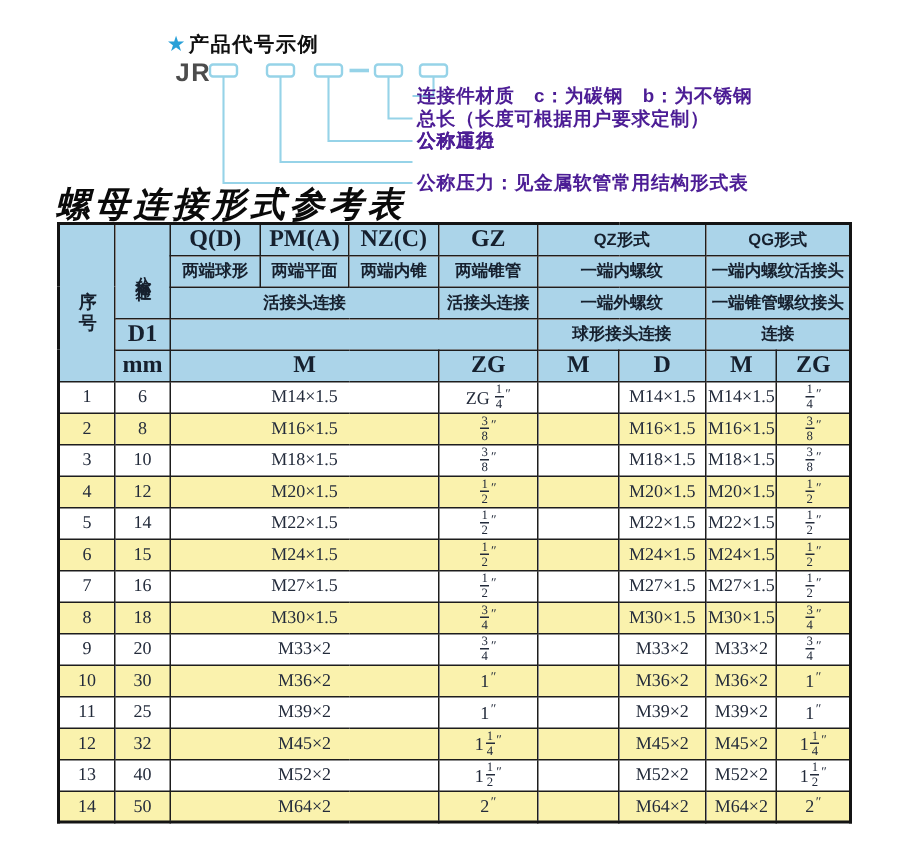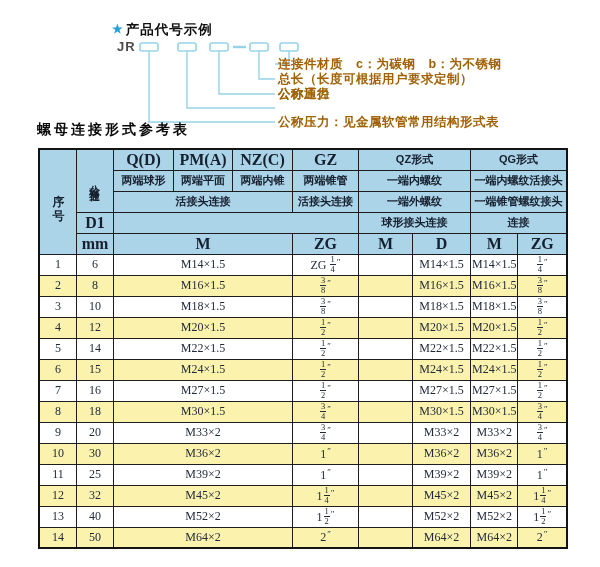--- a/index.html
+++ b/index.html
@@ -3,27 +3,27 @@
 <meta charset="utf-8">
 <style>
   * { margin:0; padding:0; box-sizing:border-box; }
   html,body { width:600px; height:567px; background:#ffffff; overflow:hidden; }
   body { font-family:"Liberation Sans", sans-serif; color:#111; position:relative; }
 
   
   .diagram { position:absolute; left:0; top:0; width:600px; height:140px; }
   .diagram-heading { position:absolute; left:112px; top:21px; font-size:13.5px; font-weight:bold; color:#101010; letter-spacing:1px; }
   .diagram-heading .star { color:var(--star-color); font-size:12px; margin-right:2px; vertical-align:1px; }
-  .code-prefix { position:absolute; left:117px; top:39px; font-size:13px; font-weight:bold; color:#4c4c4c; letter-spacing:1px; }
+  .code-prefix { position:absolute; left:117px; top:39px; font-size:17px; font-weight:bold; color:#4c4c4c; letter-spacing:1px; }
   .diagram svg { position:absolute; left:0; top:0; }
   .diagram-labels { position:absolute; left:278px; top:0; }
-  .diagram-label { position:absolute; left:0; white-space:nowrap; font-size:12.5px; font-weight:bold; color:#a16207; letter-spacing:0.5px; line-height:14px;text-align:center; }
+  .diagram-label { position:absolute; left:0; white-space:nowrap; font-size:12.5px; font-weight:bold; color:#4c1d95; letter-spacing:0.5px; line-height:14px;text-align:center; }
 
   
-  .table-title { position:absolute; left:37px; top:121px; font-family:"Liberation Serif", serif; font-size:14px; font-weight:bold; color:#0a0a0a; letter-spacing:3px; }
+  .table-title { position:absolute; left:37px; top:121px; font-family:"Liberation Serif", serif; font-size:23px; font-weight:bold; font-style:italic; color:#0a0a0a; letter-spacing:3px; }
 
   
   table.ref { position:absolute; left:38px; top:148px; border-collapse:collapse; table-layout:fixed; border:2px solid #141414; }
   table.ref th, table.ref td { border:1px solid #1d1d1d; text-align:center; vertical-align:middle; overflow:hidden; padding:0 1px; }
   table.ref th { background:var(--header-bg); height:21px; font-size:11px; font-weight:bold; color:#16202e; }
   table.ref th.latin { font-family:"Liberation Serif", serif; font-size:16px; }
   table.ref td { height:21px; font-family:"Liberation Serif", serif; font-size:12px; color:#232b3b; background:var(--row-bg); }
   table.ref tr.alt td { background:var(--row-alt-bg); }
   .vert { writing-mode:vertical-rl; text-orientation:upright; display:inline-block; }
   .vert-seq { letter-spacing:16px; font-size:12px; }

